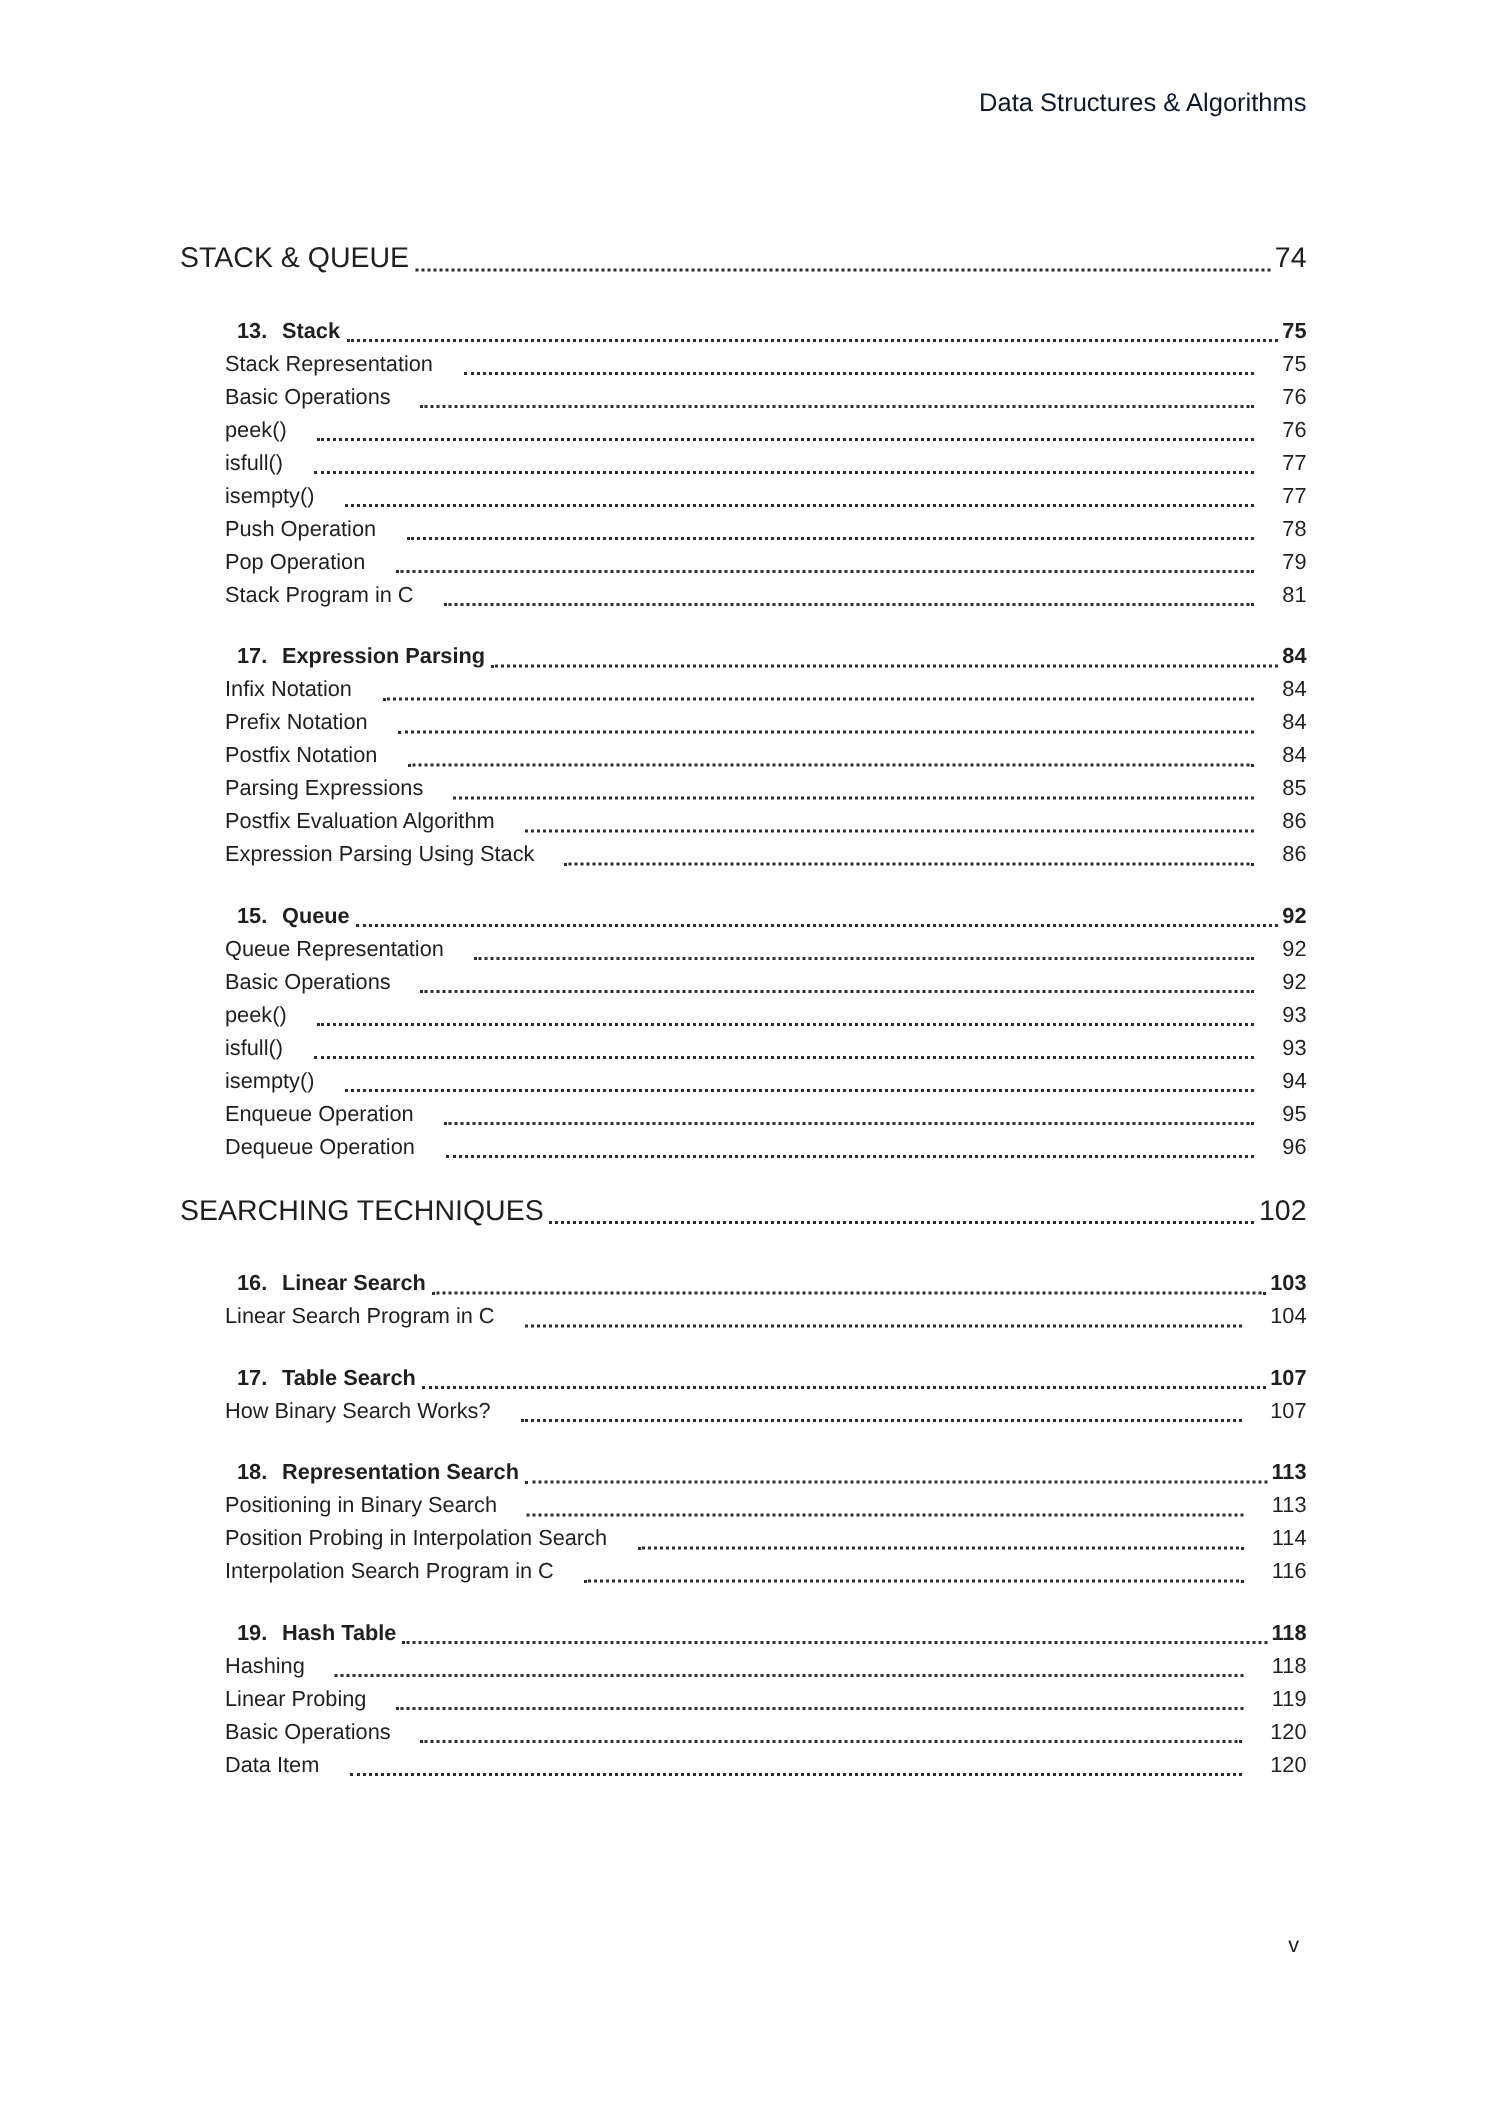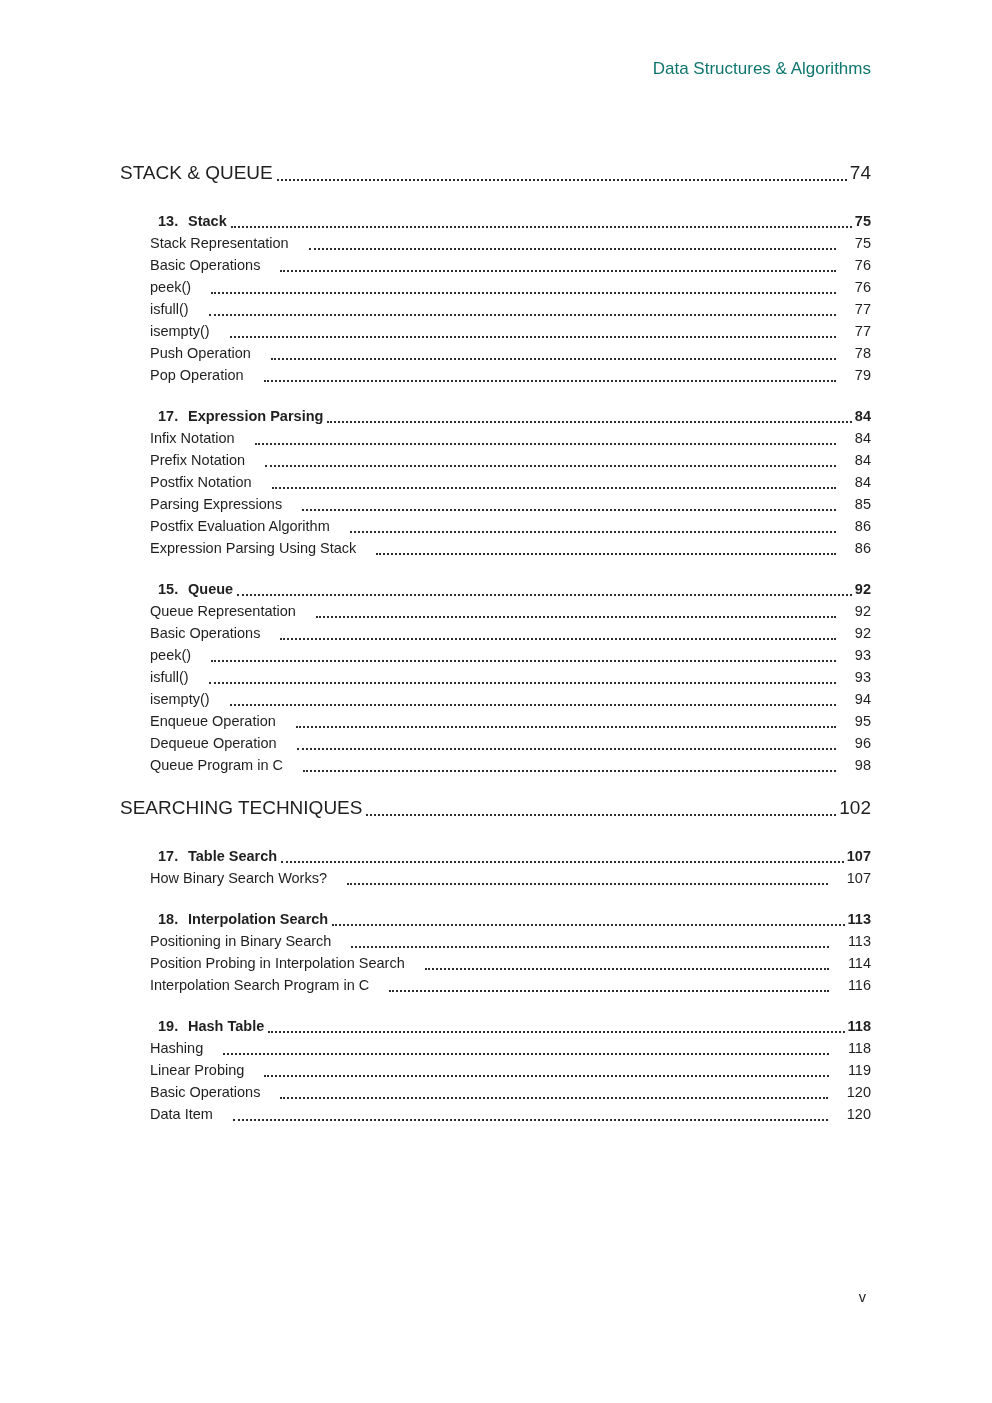--- a/index.html
+++ b/index.html
@@ -10,21 +10,21 @@
     height: 1403px;
     margin: 0 auto;
     background: #ffffff;
     font-family: "Liberation Sans", sans-serif;
     color: #1f1f1f;
     padding: 58px 121px 0 120px;
     overflow: hidden;
   }
   .doc-header {
     text-align: right;
-    color: #0f766e;
+    color: #0f172a;
     font-size: 17px;
     line-height: 21px;
     margin-bottom: 81px;
   }
   .row { display: flex; align-items: flex-end; justify-content: center; }
   .leader {
     flex: 1 1 auto;
     border-bottom: 2px dotted #2d2d2d;
     margin: 0 3px 4px 4px;
     min-width: 10px;
@@ -109,20 +109,25 @@
         <div class="row entry-row">
           <span>Push Operation</span>
           <span class="leader"></span>
           <span class="page-num">78</span>
         </div>
         <div class="row entry-row">
           <span>Pop Operation</span>
           <span class="leader"></span>
           <span class="page-num">79</span>
         </div>
+        <div class="row entry-row">
+          <span>Stack Program in C</span>
+          <span class="leader"></span>
+          <span class="page-num">81</span>
+        </div>
       </div>
       <div class="chapter-block">
         <div class="row chapter-row">
           <span class="chapter-num">17.</span>
           <span>Expression Parsing</span>
           <span class="leader"></span>
           <span class="page-num">84</span>
         </div>
         <div class="row entry-row">
           <span>Infix Notation</span>
@@ -189,49 +194,57 @@
         </div>
         <div class="row entry-row">
           <span>Enqueue Operation</span>
           <span class="leader"></span>
           <span class="page-num">95</span>
         </div>
         <div class="row entry-row">
           <span>Dequeue Operation</span>
           <span class="leader"></span>
           <span class="page-num">96</span>
-        </div>
-        <div class="row entry-row">
-          <span>Queue Program in C</span>
-          <span class="leader"></span>
-          <span class="page-num">98</span>
         </div>
       </div>
       <div class="row part-row">
         <span>SEARCHING TECHNIQUES</span>
         <span class="leader"></span>
         <span class="page-num">102</span>
       </div>
       <div class="chapter-block">
         <div class="row chapter-row">
+          <span class="chapter-num">16.</span>
+          <span>Linear Search</span>
+          <span class="leader"></span>
+          <span class="page-num">103</span>
+        </div>
+        <div class="row entry-row">
+          <span>Linear Search Program in C</span>
+          <span class="leader"></span>
+          <span class="page-num">104</span>
+        </div>
+      </div>
+      <div class="chapter-block">
+        <div class="row chapter-row">
           <span class="chapter-num">17.</span>
           <span>Table Search</span>
           <span class="leader"></span>
           <span class="page-num">107</span>
         </div>
         <div class="row entry-row">
           <span>How Binary Search Works?</span>
           <span class="leader"></span>
           <span class="page-num">107</span>
         </div>
       </div>
       <div class="chapter-block">
         <div class="row chapter-row">
           <span class="chapter-num">18.</span>
-          <span>Interpolation Search</span>
+          <span>Representation Search</span>
           <span class="leader"></span>
           <span class="page-num">113</span>
         </div>
         <div class="row entry-row">
           <span>Positioning in Binary Search</span>
           <span class="leader"></span>
           <span class="page-num">113</span>
         </div>
         <div class="row entry-row">
           <span>Position Probing in Interpolation Search</span>

